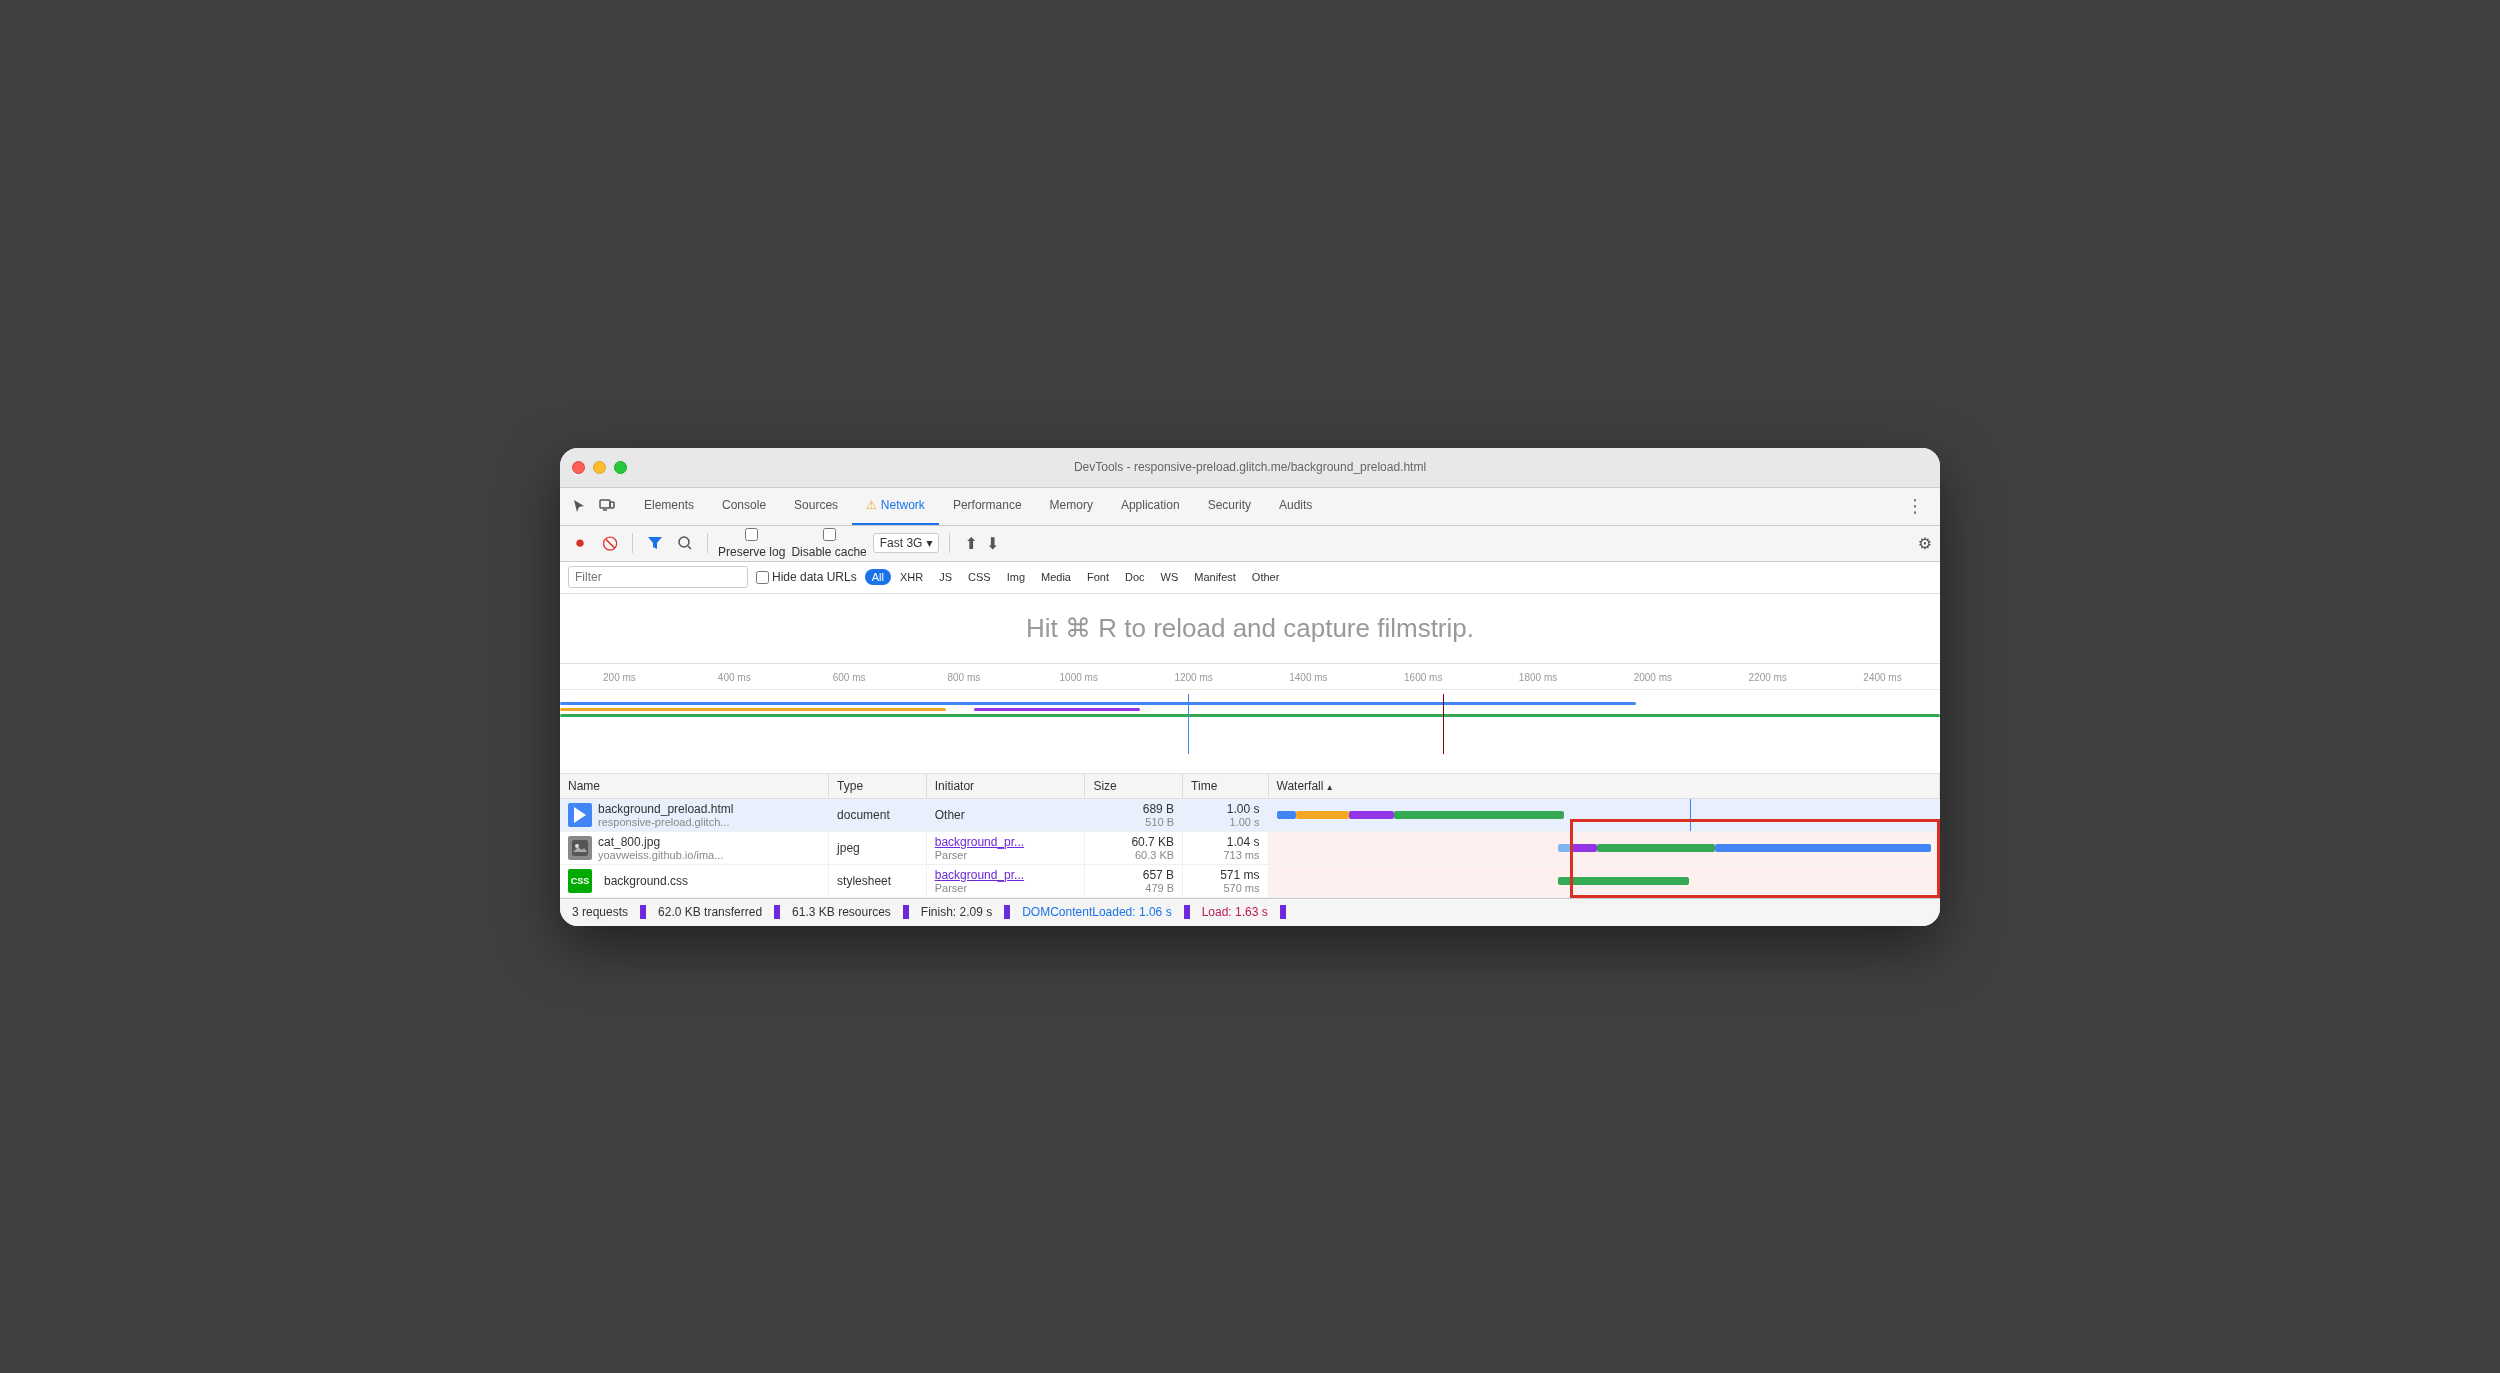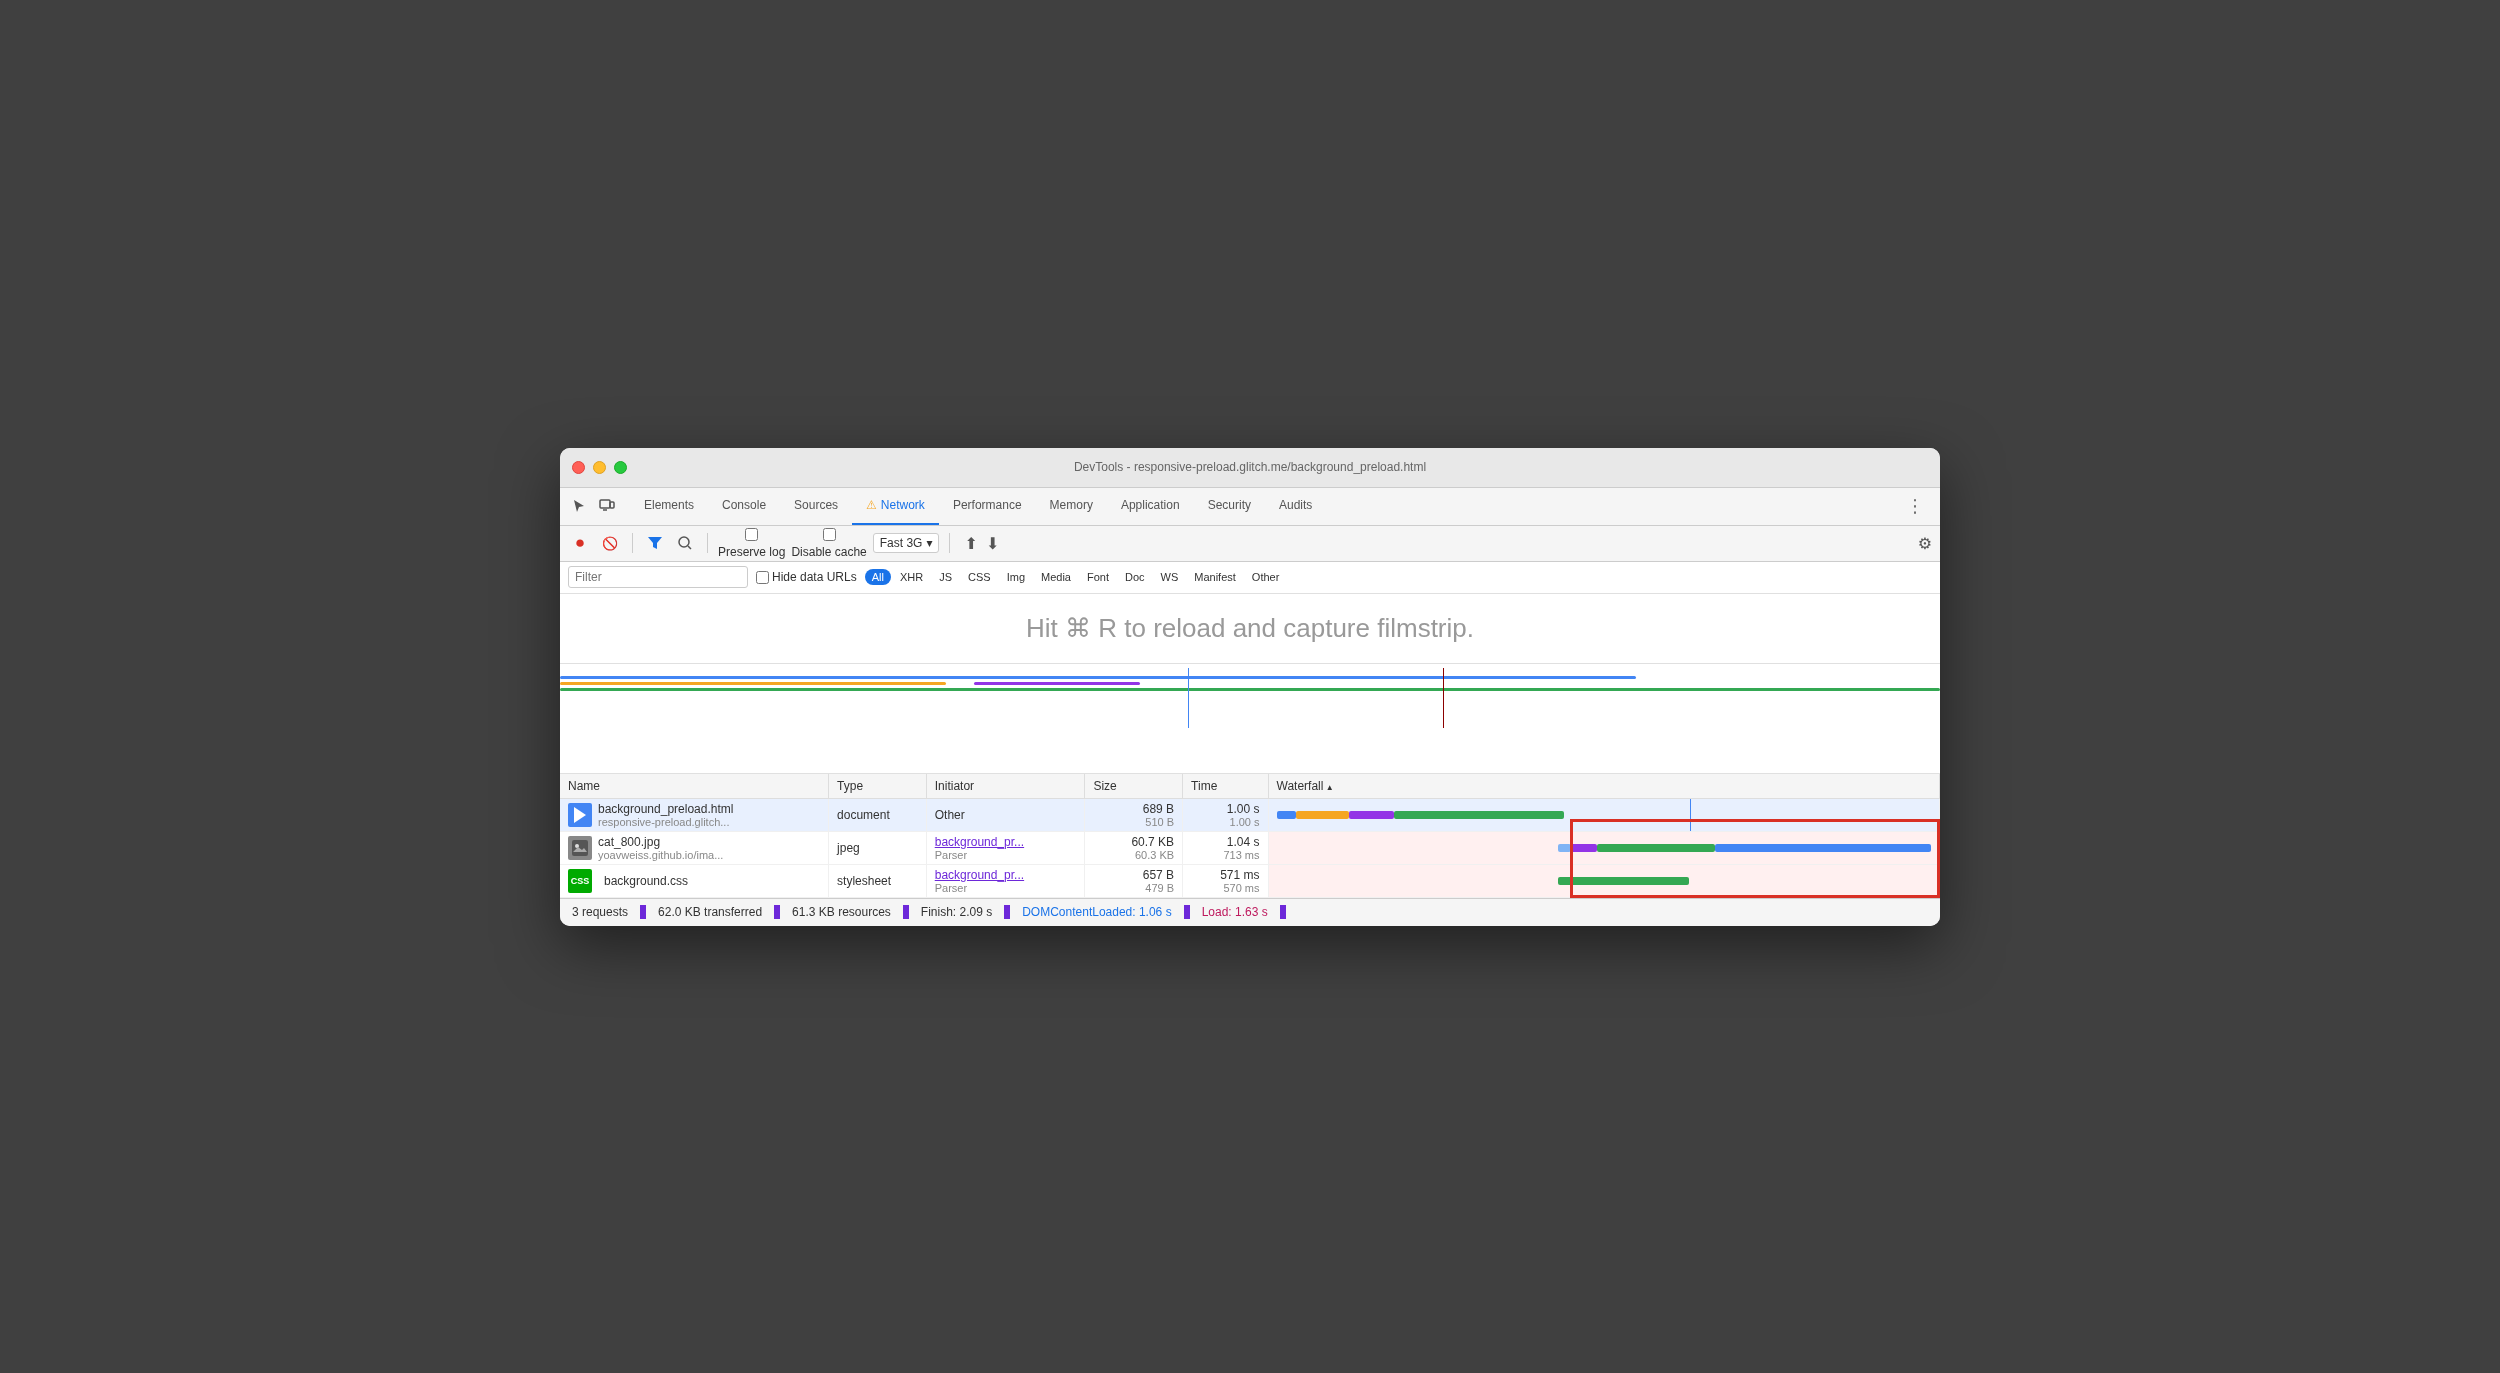--- a/index.html
+++ b/index.html
@@ -7,21 +7,21 @@
       background: #404040;
       display: flex;
       justify-content: center;
       align-items: center;
       min-height: 100vh;
       font-family: -apple-system, BlinkMacSystemFont, 'Helvetica Neue', Arial, sans-serif;
     }
     .window {
       width: 1380px;
       background: #f0f0f0;
-      border-radius: 10px;
+      border-radius: 18px;
       overflow: hidden;
       box-shadow: 0 20px 60px rgba(0,0,0,0.5);
     }
     
     .title-bar {
       background: #e8e8e8;
       height: 40px;
       display: flex;
       align-items: center;
       padding: 0 12px;
@@ -473,20 +473,34 @@
       <button class="filter-type-btn">Manifest</button>
       <button class="filter-type-btn">Other</button>
     </div>
   </div>
 
   <div class="filmstrip-area">
     <span class="filmstrip-hint">Hit ⌘ R to reload and capture filmstrip.</span>
   </div>
 
   <div class="timeline-area">
+    <div class="timeline-labels">
+      <div class="timeline-label">200 ms</div>
+      <div class="timeline-label">400 ms</div>
+      <div class="timeline-label">600 ms</div>
+      <div class="timeline-label">800 ms</div>
+      <div class="timeline-label">1000 ms</div>
+      <div class="timeline-label">1200 ms</div>
+      <div class="timeline-label">1400 ms</div>
+      <div class="timeline-label">1600 ms</div>
+      <div class="timeline-label">1800 ms</div>
+      <div class="timeline-label">2000 ms</div>
+      <div class="timeline-label">2200 ms</div>
+      <div class="timeline-label">2400 ms</div>
+    </div>
 
     <div class="timeline-bars" style="position:relative; height:60px; width:100%; padding: 0 4px;">
 
       <div class="tl-bar" style="background:#4285f4; left:0; width:78%; top:8px; height:3px;"></div>
 
       <div class="tl-bar" style="background:#f5a623; left:0; width:28%; top:14px; height:3px;"></div>
 
       <div class="tl-bar" style="background:#9334e6; left:30%; width:12%; top:14px; height:3px;"></div>
 
       <div class="tl-bar" style="background:#34a853; left:0; width:100%; top:20px; height:3px;"></div>

